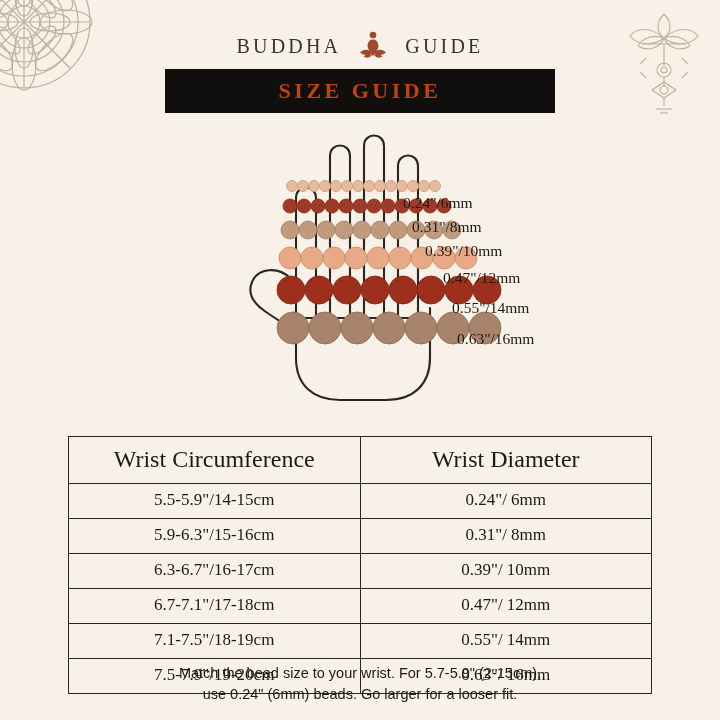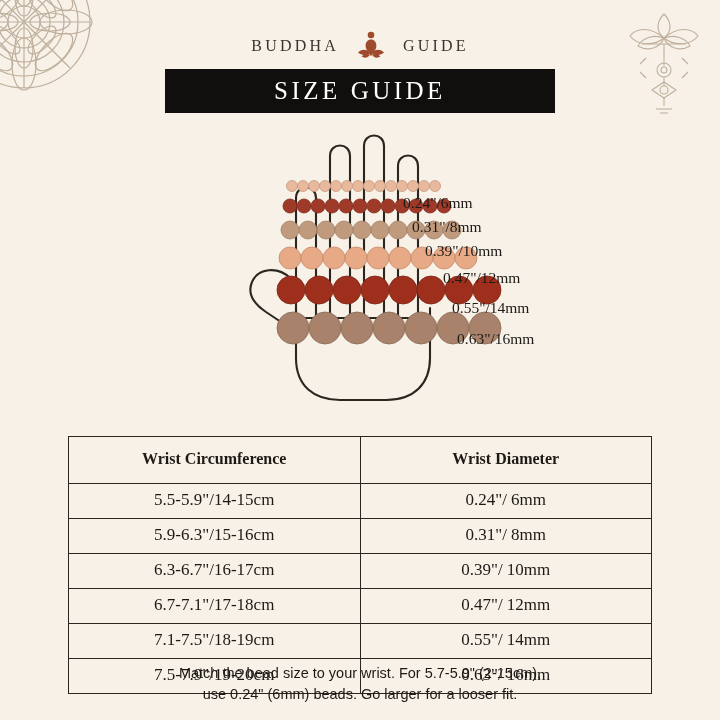--- a/index.html
+++ b/index.html
@@ -46,21 +46,21 @@
     left: 0;
     width: 720px;
     text-align: center;
     display: flex;
     align-items: center;
     justify-content: center;
     gap: 12px;
   }
   .brand-word {
     font-family: "Liberation Serif", serif;
-    font-size: 16px;
+    font-size: 20px;
     letter-spacing: 3.2px;
     color: #3a332c;
     font-weight: 400;
   }
   .brand-logo {
     width: 40px;
     height: 40px;
     display: block;
   }
 
@@ -70,24 +70,24 @@
     top: 69px;
     left: 165px;
     width: 390px;
     height: 44px;
     background: #100f0d;
     display: flex;
     align-items: center;
     justify-content: center;
   }
   .title-banner .title-text {
-    color: #ffffff;
+    color: #c2410c;
     font-family: "Liberation Serif", serif;
-    font-weight: normal;
-    font-size: 25px;
+    font-weight: bold;
+    font-size: 22px;
     letter-spacing: 3.5px;
   }
 
   
   .hand-area {
     position: absolute;
     top: 118px;
     left: 60px;
     width: 600px;
     height: 300px;
@@ -129,22 +129,22 @@
     table-layout: fixed;
   }
   table.size-table th,
   table.size-table td {
     border: 1px solid #2b2620;
     text-align: center;
     font-family: "Liberation Serif", serif;
     color: #1d1a16;
   }
   table.size-table th {
-    font-size: 16px;
-    font-weight: bold;
+    font-size: 24px;
+    font-weight: normal;
     height: 40px;
     padding: 2px 0 4px 0;
   }
   table.size-table td {
     font-size: 17px;
     height: 30px;
     padding: 1px 0 3px 0;
   }
 
   

